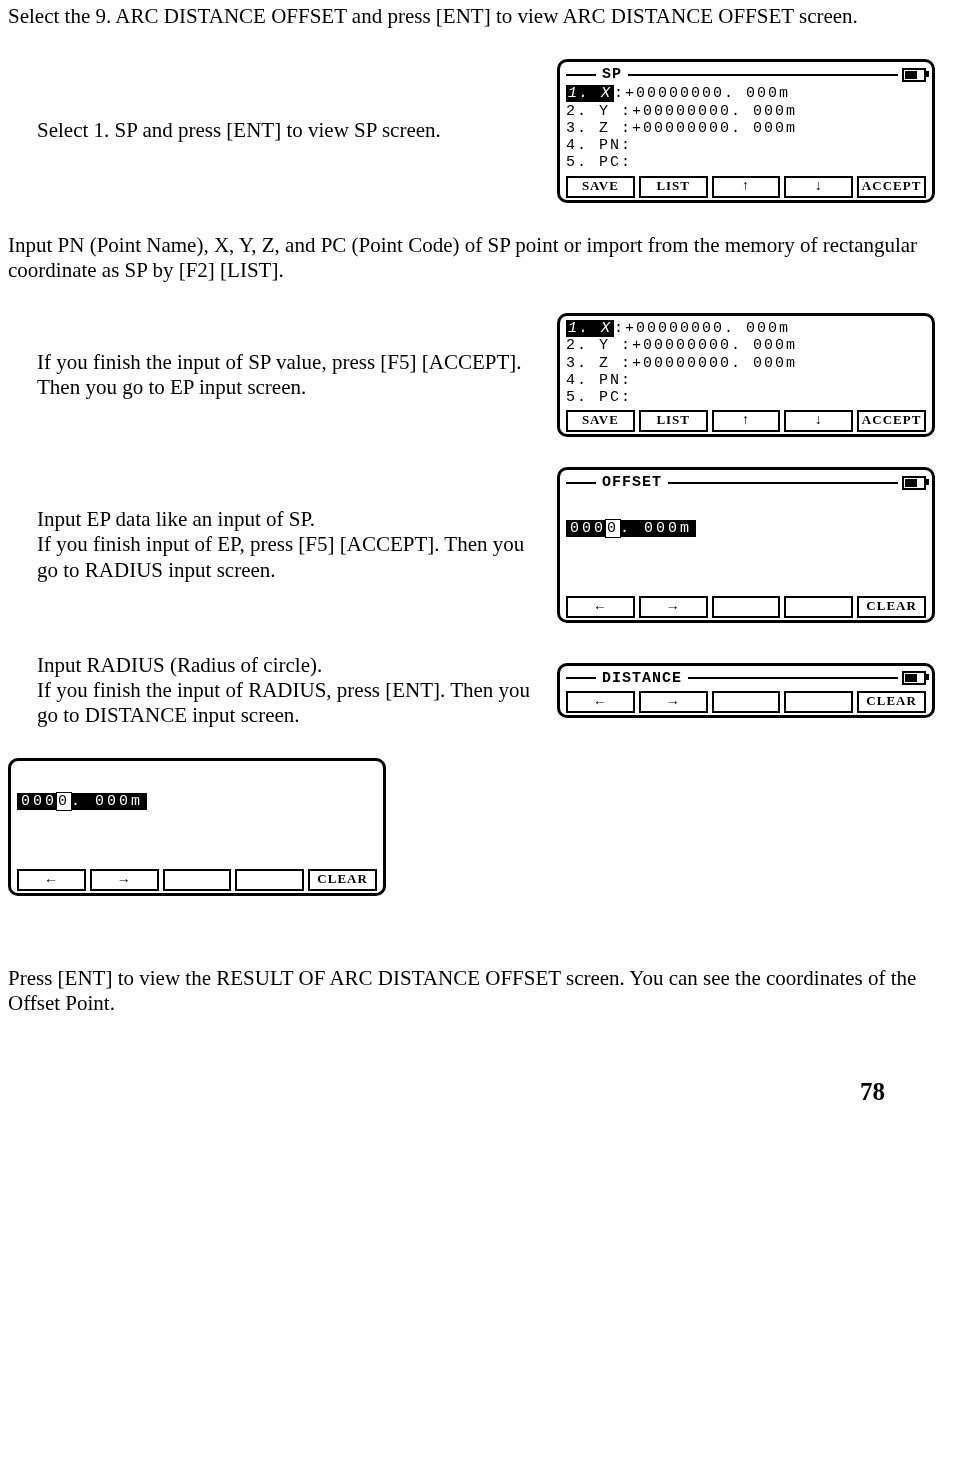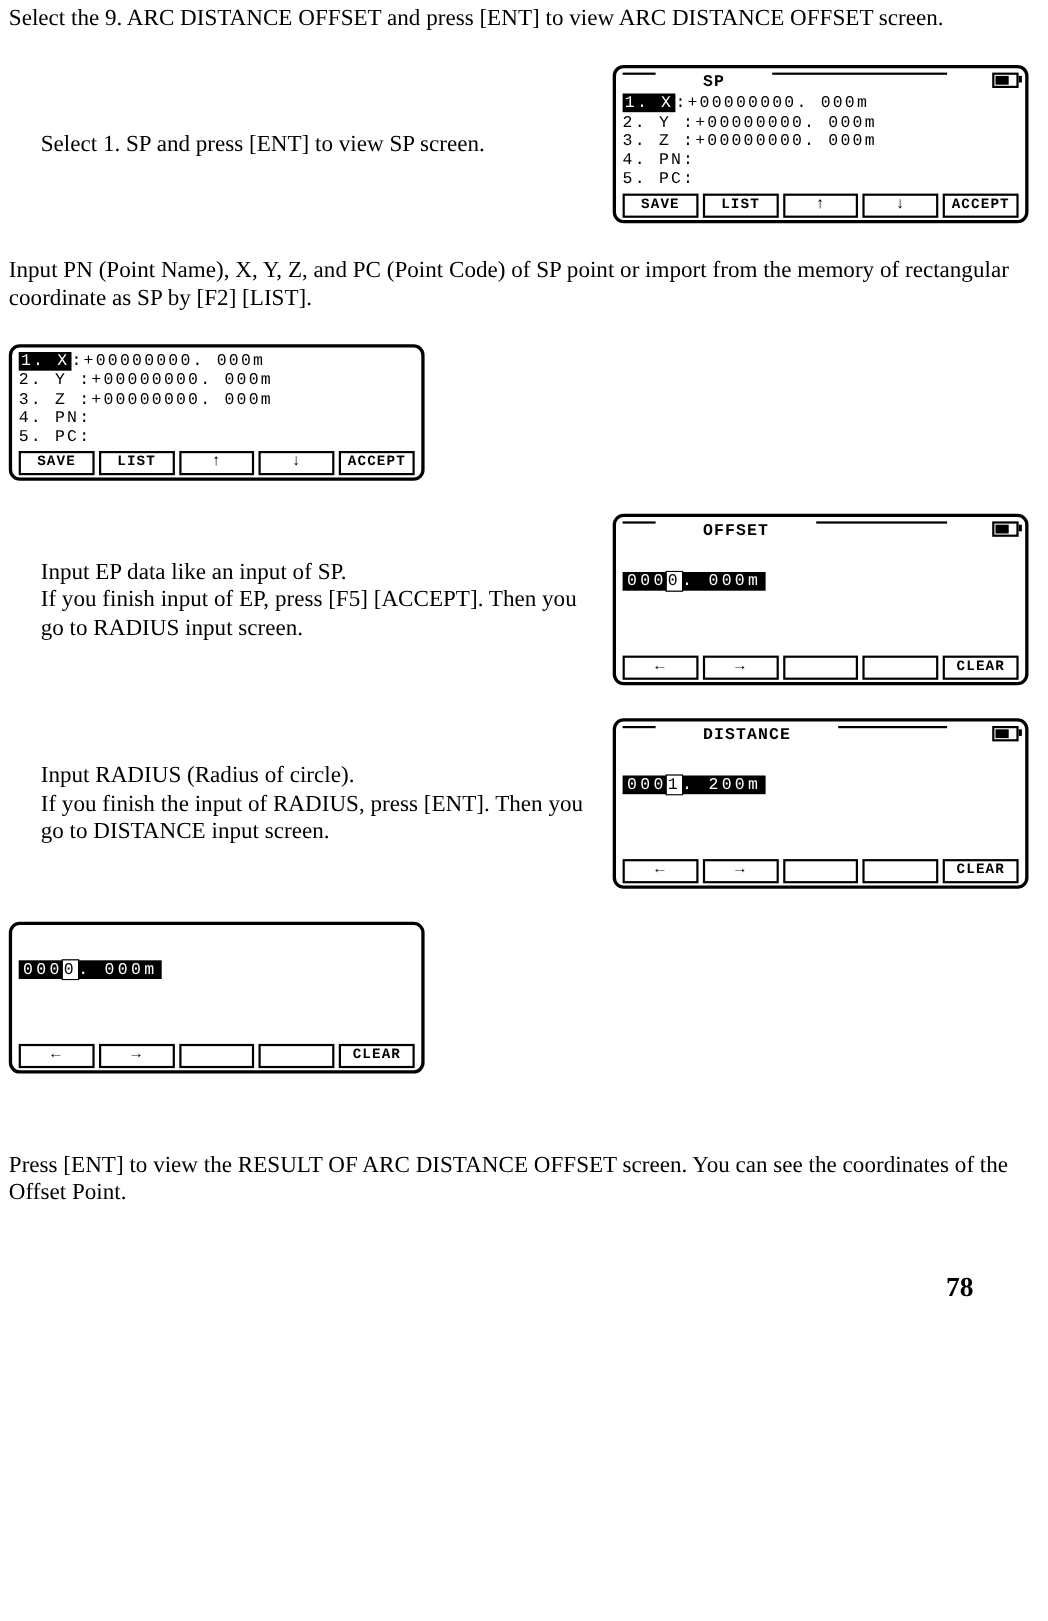--- a/index.html
+++ b/index.html
@@ -27,23 +27,22 @@
     width: 360px;
     font-family: "Courier New", monospace;
     font-size: 15px;
     line-height: 1.15;
     padding: 4px 6px 2px 6px;
     position: relative;
     background: #fff;
   }
   .screen .titlebar {
     display: flex;
-    align-items: flex-start;
+    align-items: center;
     margin-bottom: 2px;
-    gap: 37px;
   }
   .screen .titlebar .hr {
     border-top: 2px solid #000;
     flex: 1;
   }
   .screen .titlebar .lbl {
     padding: 0 6px;
     font-weight: bold;
     letter-spacing: 1px;
   }
@@ -66,20 +65,21 @@
   .screen .body {
     min-height: 72px;
     letter-spacing: 2px;
   }
   .screen .body .line { white-space: pre; }
   .screen .body .inv {
     background: #000;
     color: #fff;
     padding: 0 2px;
     letter-spacing: 2px;
+    font-style: italic;
   }
   .screen .body .valuefield {
     display:inline-block;
     background:#000;
     color:#fff;
     padding:0 4px;
     letter-spacing:3px;
     margin-right:2px;
   }
   .screen .body .cursorchar {
@@ -92,21 +92,21 @@
   .screen .softkeys {
     display:flex;
     gap:4px;
     margin-top:4px;
   }
   .screen .softkeys .sk {
     flex:1;
     border:2px solid #000;
     text-align:center;
     font-weight:bold;
-    font-family:Liberation Mono, monospace;
+    font-family:Liberation Serif, serif;
     font-size:13px;
     letter-spacing:1px;
     height:18px;
     line-height:16px;
     background:#fff;
   }
   .screen .softkeys .sk.empty { border:2px solid #000; background:#fff; }
   .screen .softkeys .sk .arrow { font-size:14px; }
   .valrow {
     display:flex;
@@ -153,20 +153,21 @@
         <div class="sk"><span class="arrow">↓</span></div>
         <div class="sk">ACCEPT</div>
       </div>
     </div>
   </div>
 </div>
 
 <p class="para">Input PN (Point Name), X, Y, Z, and PC (Point Code) of SP point or import from the memory of rectangular coordinate as SP by [F2] [LIST].</p>
 
 <div class="row">
+  <div class="text">If you finish the input of SP value, press [F5] [ACCEPT]. Then you go to EP input screen.</div>
   <div class="screenwrap">
     <div class="screen">
       <div class="body">
         <div class="line"><span class="inv">1. X</span><span>:+00000000. 000m</span></div>
         <div class="line">2. Y :+00000000. 000m</div>
         <div class="line">3. Z :+00000000. 000m</div>
         <div class="line">4. PN:</div>
         <div class="line">5. PC:</div>
       </div>
       <div class="softkeys">
@@ -215,25 +216,20 @@
   <div class="screenwrap">
     <div class="screen">
       <div class="titlebar">
         <div class="hr" style="flex:0 0 30px"></div>
         <div class="lbl">DISTANCE</div>
         <div class="hr"></div>
         <div class="batt">
             <div class="fill"></div>
           </div>
       </div>
-      <div class="body">
-        <div class="valrow">
-          <span class="valuefield"><span>000</span><span class="cursorchar">1</span><span>. 200m</span></span>
-        </div>
-      </div>
       <div class="softkeys">
         <div class="sk"><span class="arrow">←</span></div>
         <div class="sk"><span class="arrow">→</span></div>
         <div class="sk empty"></div>
         <div class="sk empty"></div>
         <div class="sk">CLEAR</div>
       </div>
     </div>
   </div>
 </div>

